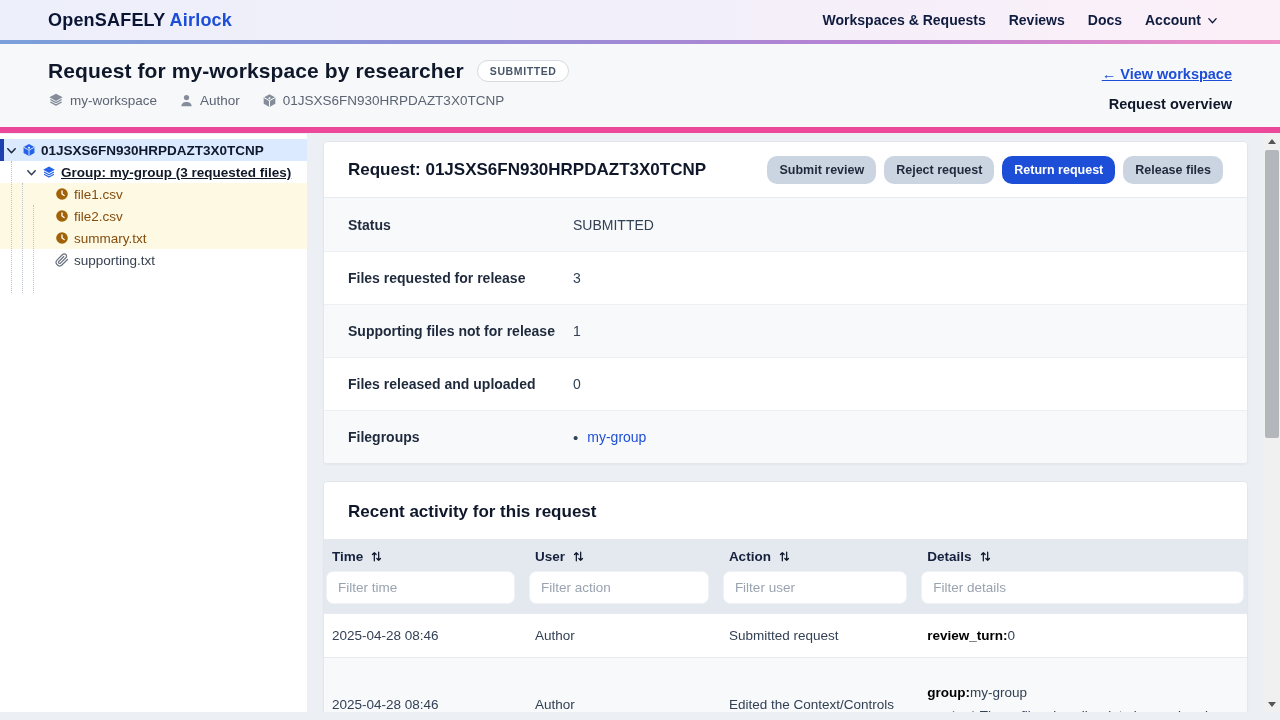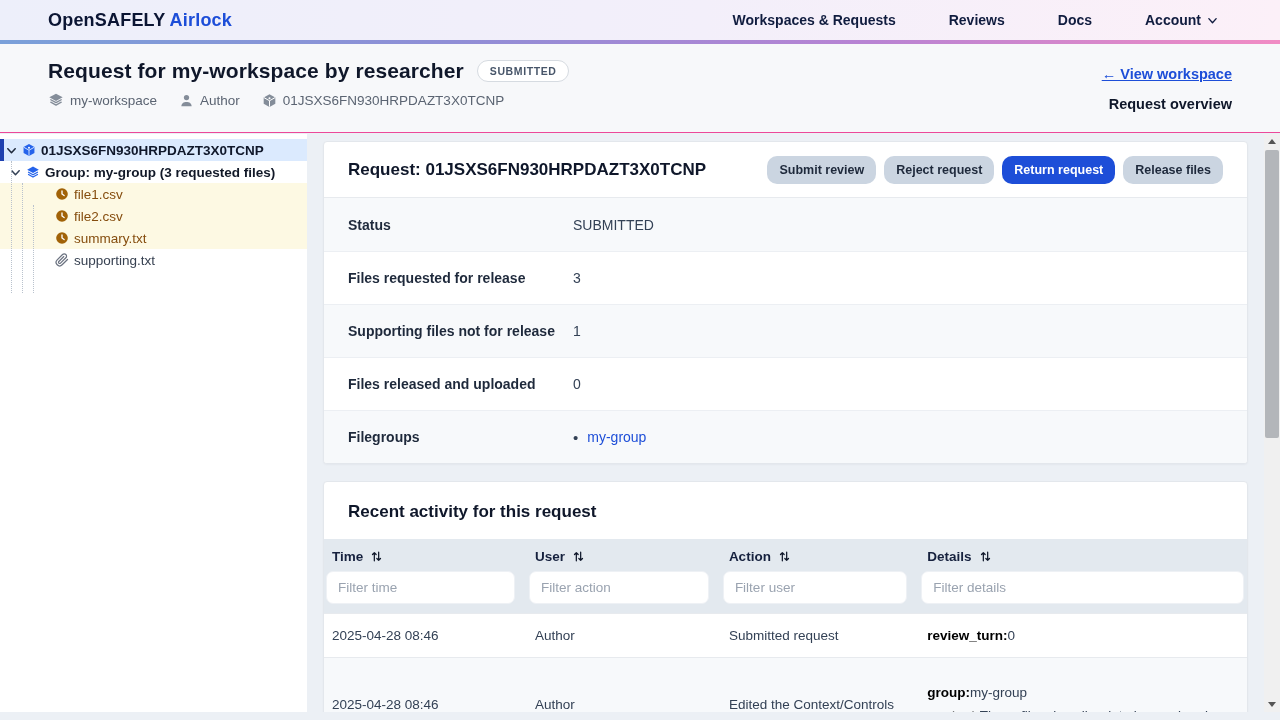--- a/index.html
+++ b/index.html
@@ -18,26 +18,26 @@
     display:flex; align-items:center; justify-content:space-between;
     padding:0 62px 0 48px;
   }
   .navbar-border {
     height:4px;
     background:linear-gradient(90deg,#7aa0d9 0%,#8f8ed6 35%,#b883d3 68%,#f18cc4 100%);
   }
   .brand { font-size:18px; font-weight:700; letter-spacing:.2px; cursor:pointer; }
   .brand-a { color:#0b1533; }
   .brand-b { color:#1d4ed8; }
-  .nav-items { display:flex; align-items:center; gap:53px; }
+  .nav-items { display:flex; align-items:center; gap:23px; }
   .nav-link { font-size:14px; font-weight:700; color:#101c3f; text-decoration:none; cursor:pointer; display:flex; align-items:center; gap:6px; }
 
   
   .page-header {
-    height:89px; background:#f7f8fa; border-bottom:1px solid #ec4899;
+    height:89px; background:#f7f8fa; border-bottom:6px solid #ec4899;
     padding:15px 48px 0; display:flex; justify-content:space-between;
   }
   .title-row { display:flex; align-items:center; gap:13px; }
   .page-title { font-size:21px; font-weight:700; color:#0f172a; letter-spacing:.1px; }
   .badge {
     background:#fff; border:1px solid #d6dbe1; color:#475569;
     font-size:10.5px; font-weight:700; letter-spacing:.6px;
     padding:4px 12px; border-radius:999px; white-space:nowrap;
   }
   .meta-row { display:flex; align-items:center; gap:22px; margin-top:9px; }
@@ -48,21 +48,21 @@
 
   
   .main { position:absolute; top:134px; left:0; right:0; height:578px; display:flex; overflow:hidden; }
 
   
   .sidebar { width:307px; background:#fff; position:relative; padding-top:5px; flex:none; }
   .tree-row { height:22px; display:flex; align-items:center; gap:5px; font-size:13.5px; cursor:pointer; white-space:nowrap; }
   .tree-row .chev { flex:none; display:flex; }
   .tree-row .ticon { flex:none; display:flex; }
   .row-root { padding-left:6px; background:#dbeafe; box-shadow:inset 4px 0 0 #1e40af; color:#0f172a; font-weight:700; }
-  .row-group { padding-left:10px; font-weight:700; color:#111827; }
+  .row-group { padding-left:26px; font-weight:700; color:#111827;text-decoration:underline; }
   .row-folder { padding-left:28px; font-weight:700; color:#111827; }
   .row-file { padding-left:55px; }
   .row-output { background:#fdf9e3; color:#854d0e; }
   .row-supporting { color:#374151; }
   .guide { position:absolute; border-left:1px dotted #b9c2cd; width:0; }
 
   
   .content { flex:1; padding:7px 16px 0; min-width:0; }
   .card { background:#fff; border:1px solid #e3e7ec; border-radius:4px; box-shadow:0 1px 2px rgba(15,23,42,.04); overflow:hidden; }
 

